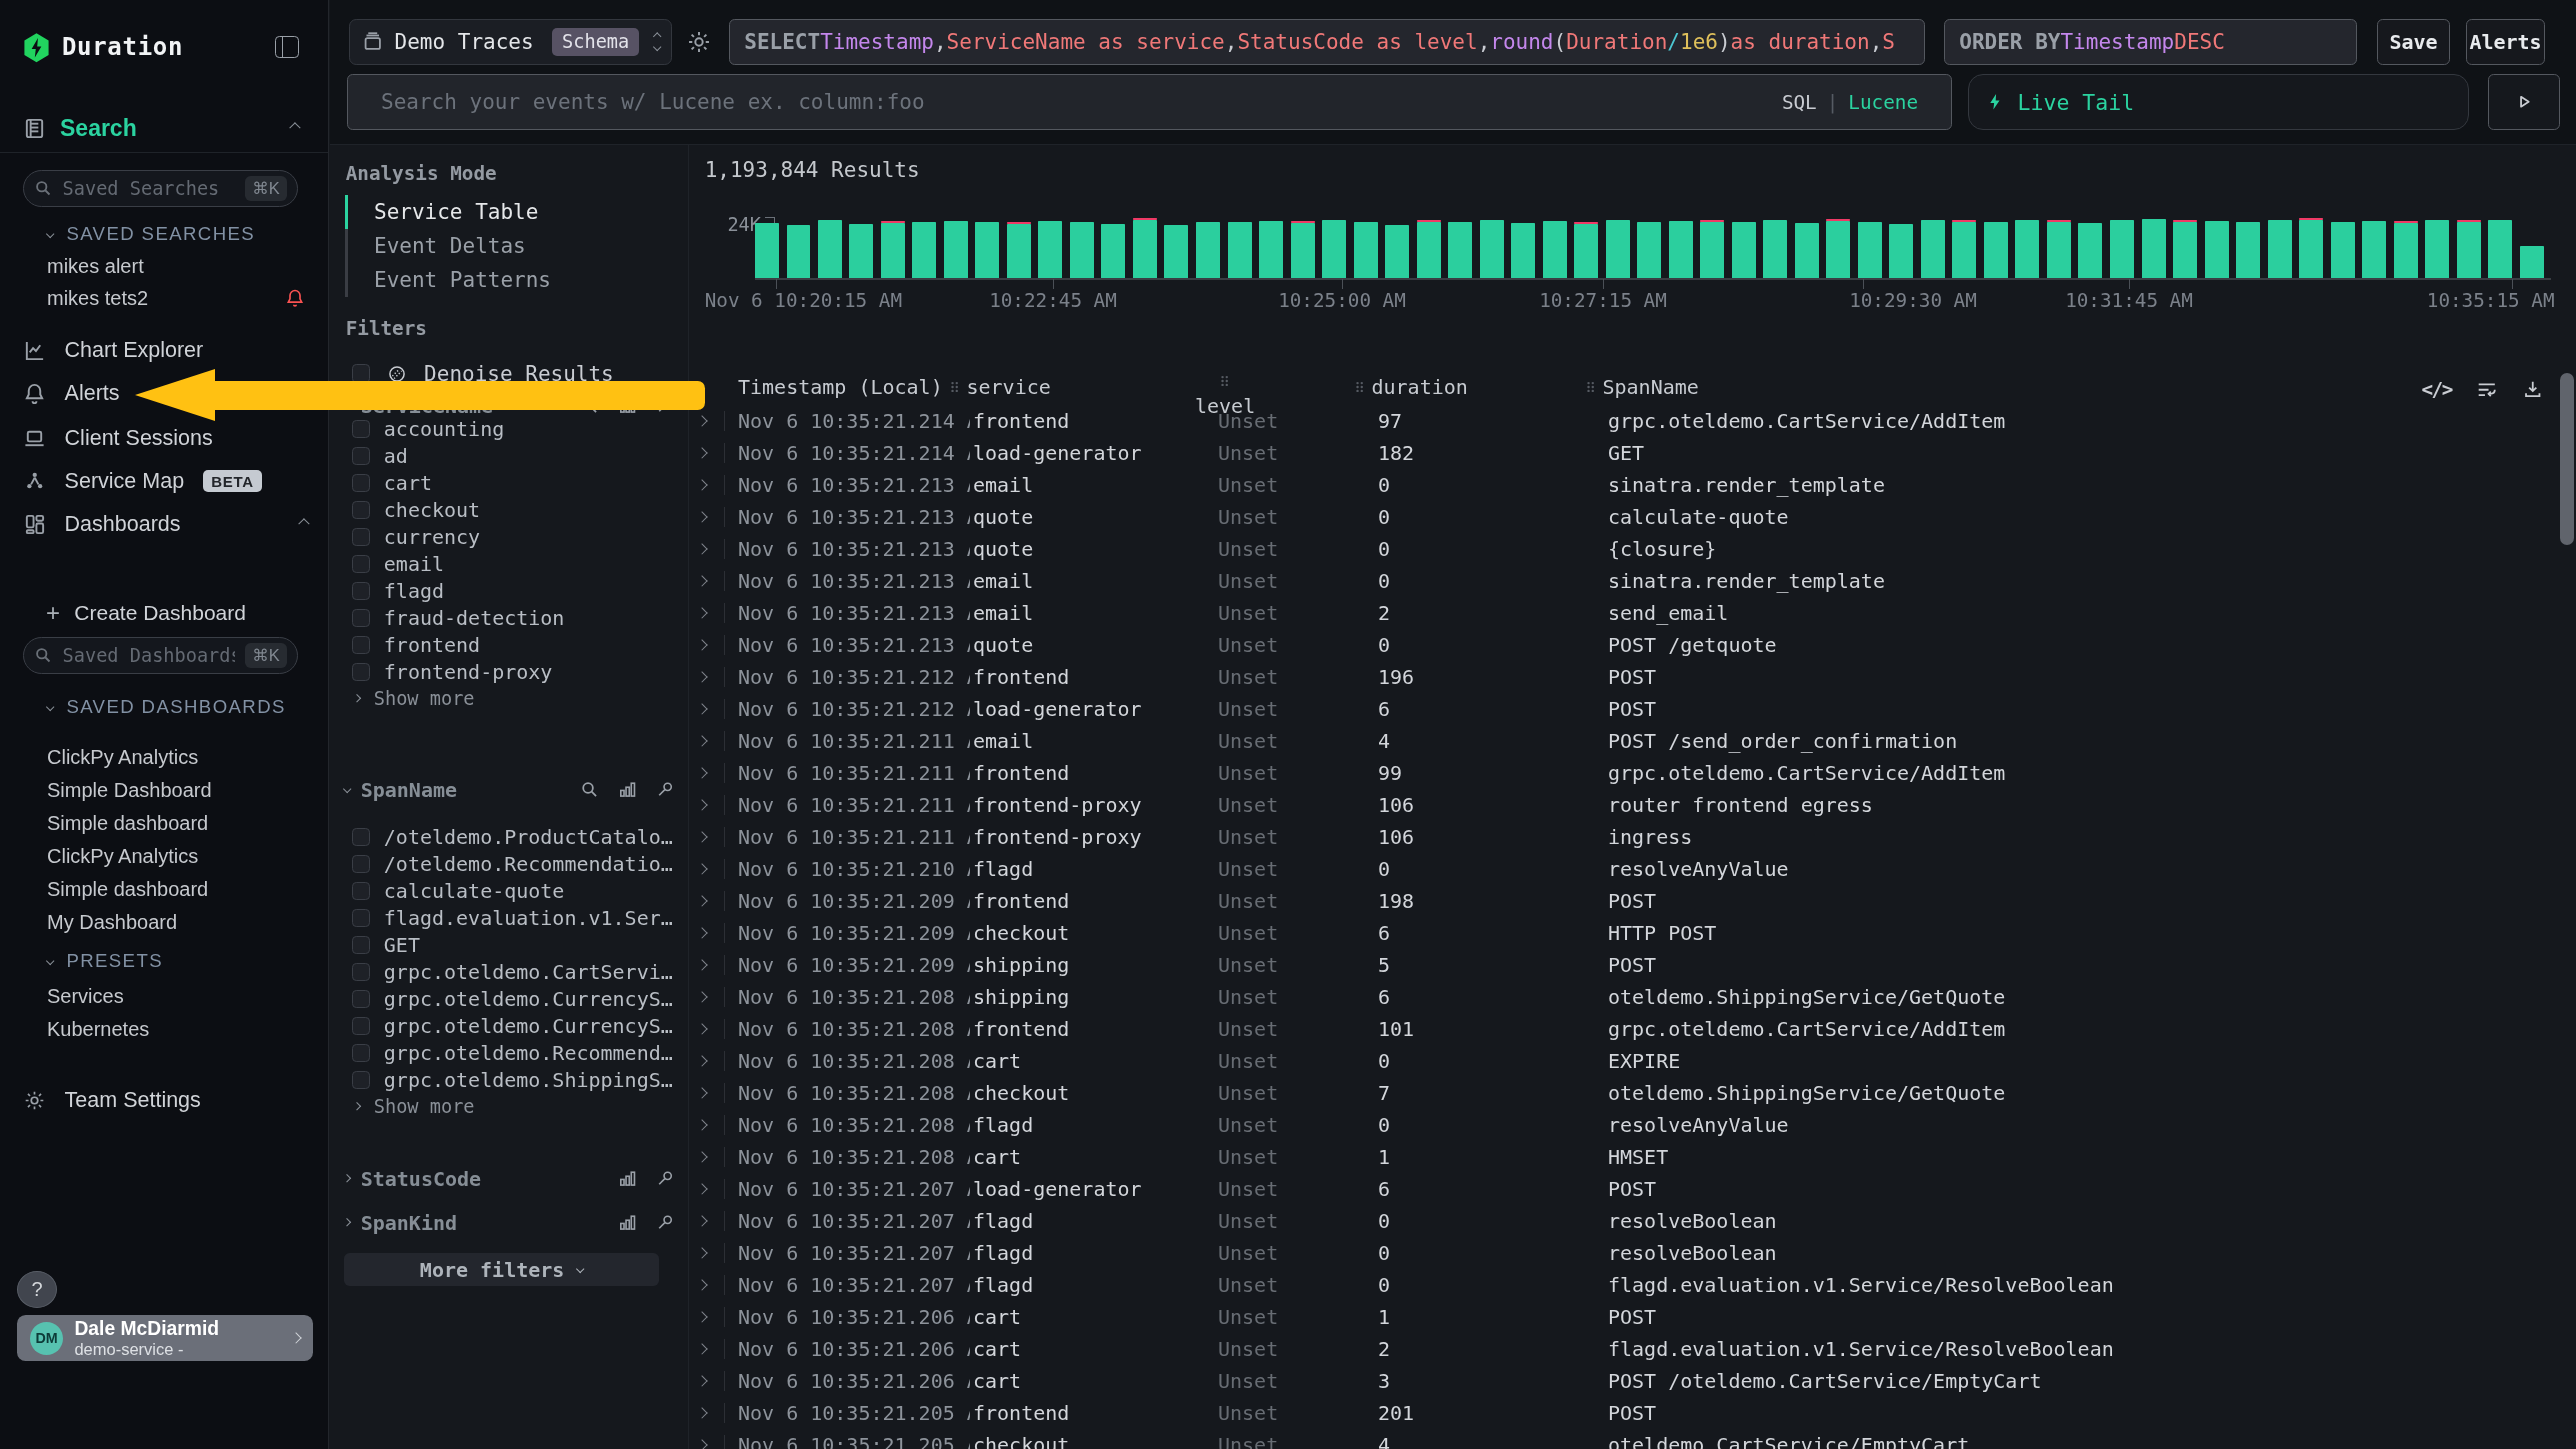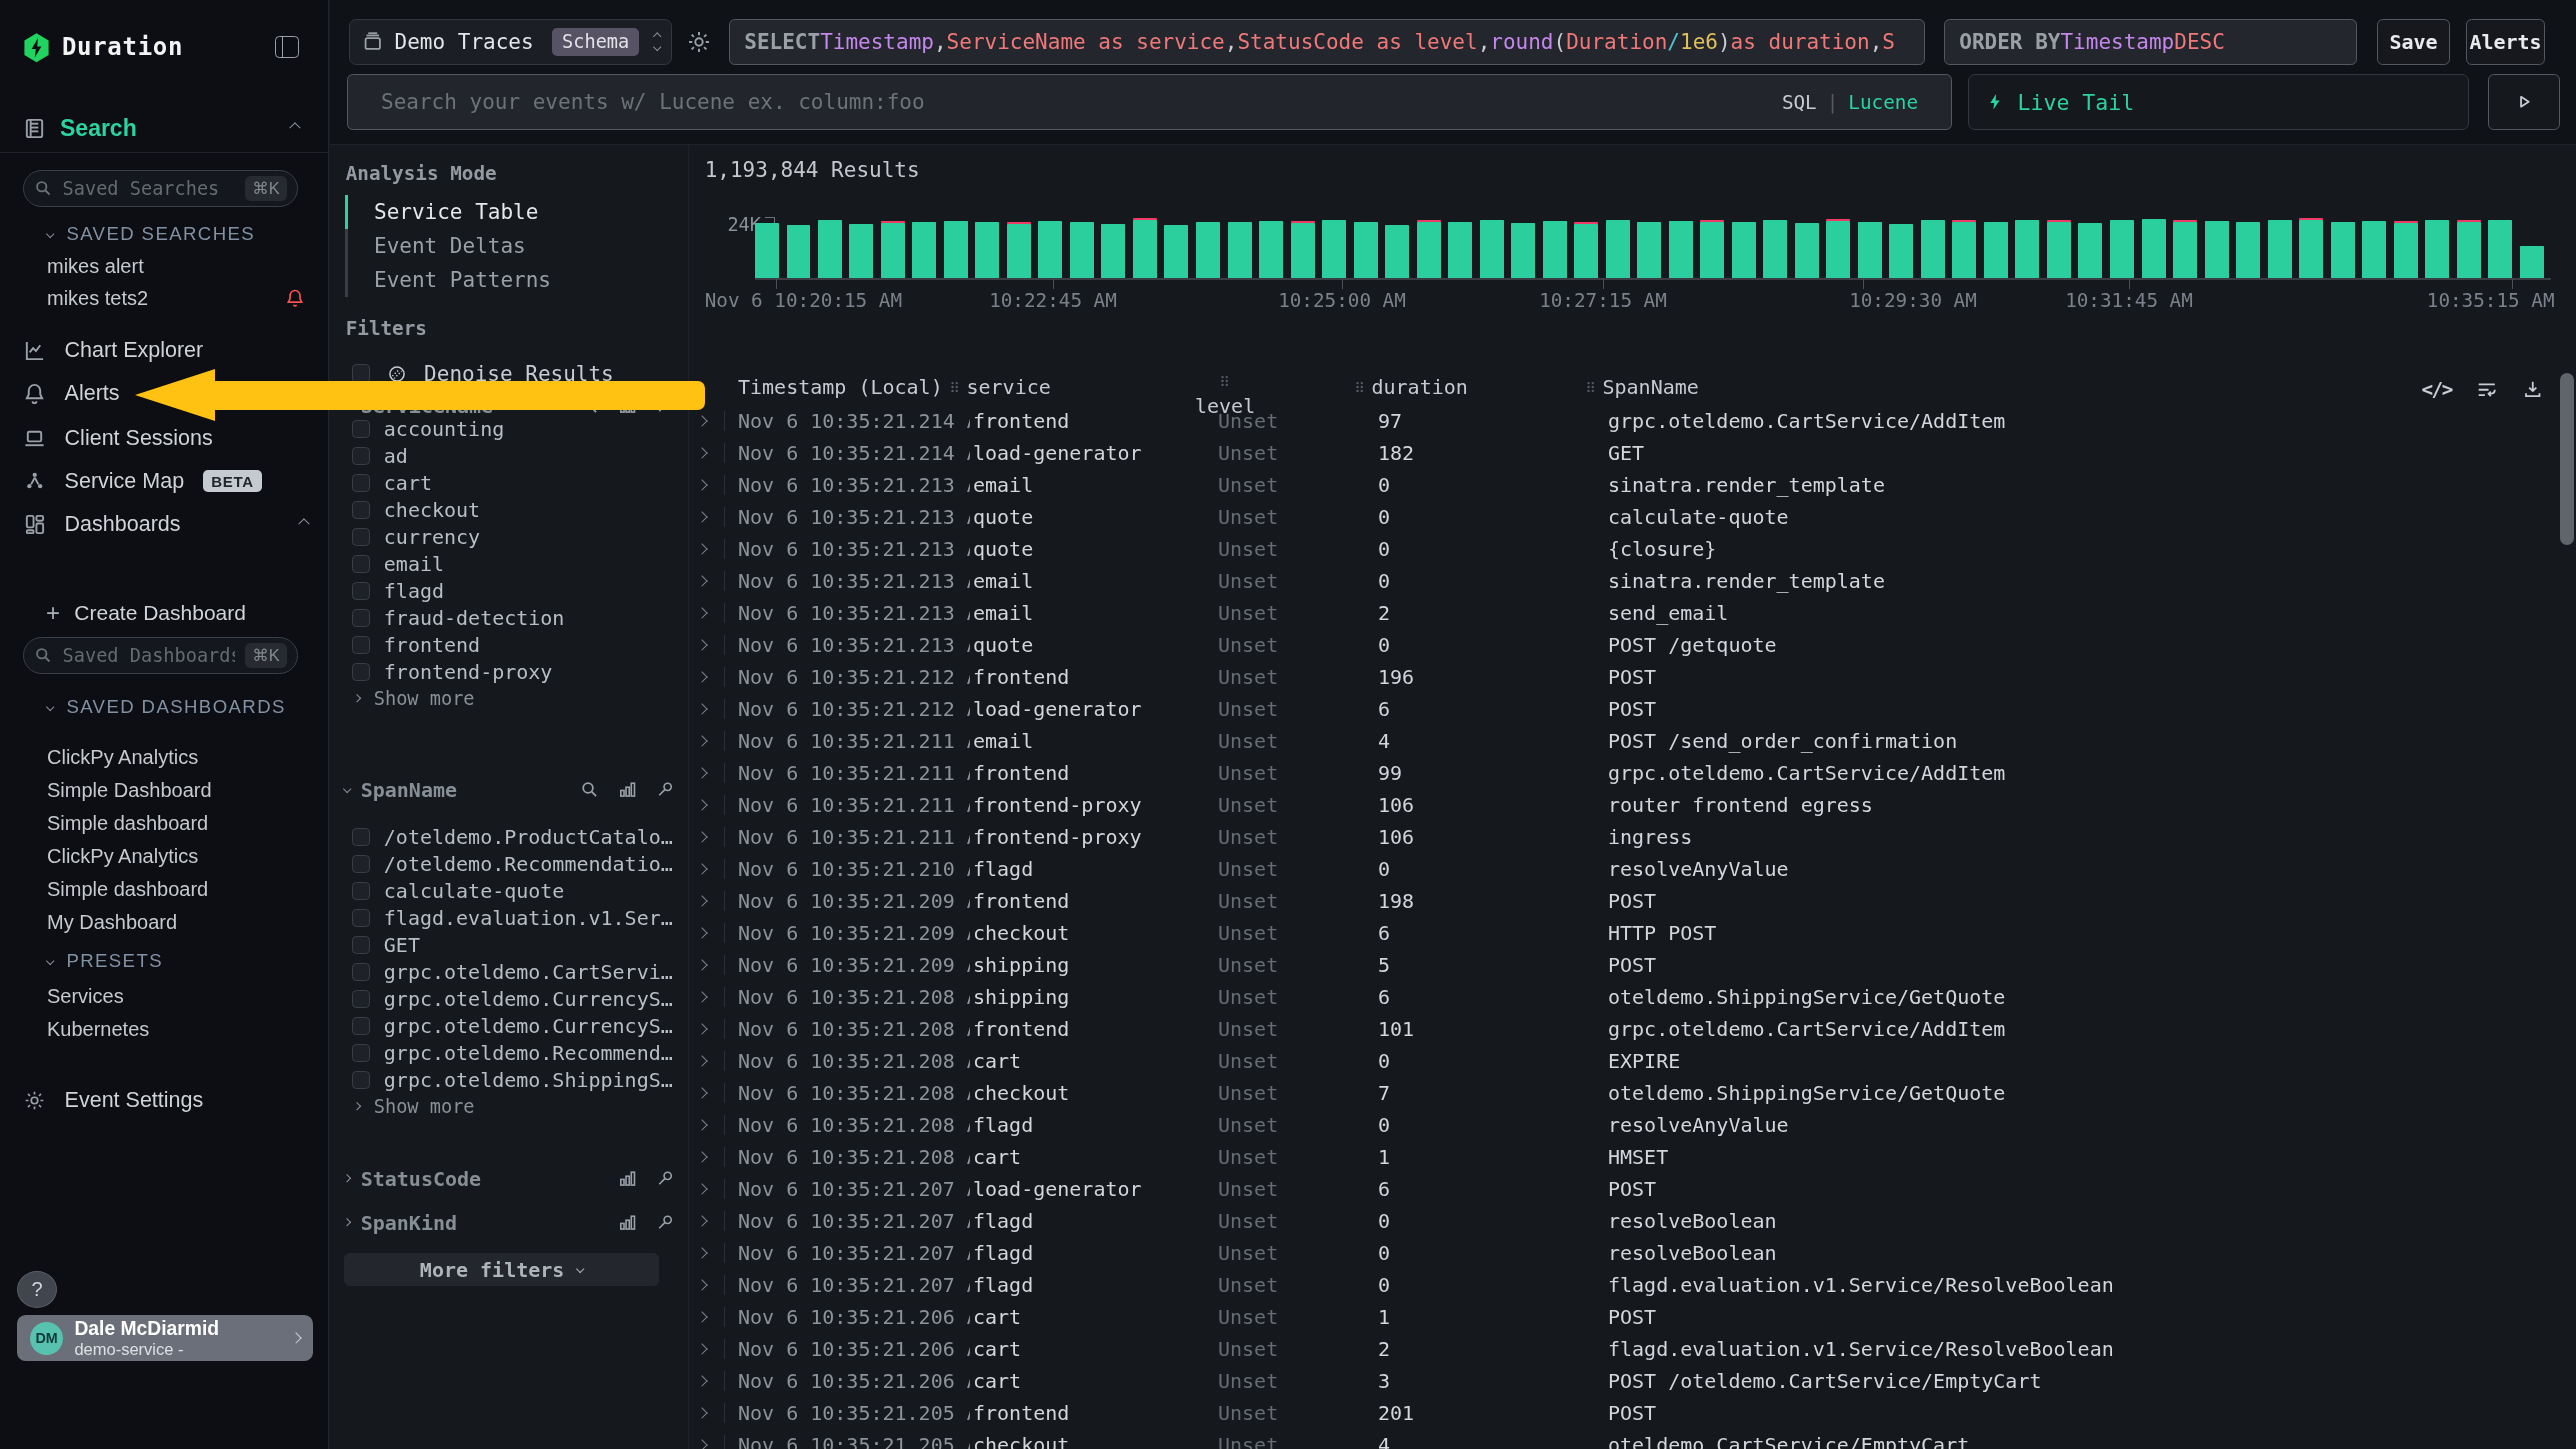--- a/index.html
+++ b/index.html
@@ -71,21 +71,21 @@
   .tok-p{color:#c9ccd2}
   .tok-num{color:var(--yellow)}
   .tok-op{color:var(--cyan)}
   .search-row{left:17px;top:74px;width:1605px;height:56px;background:#22252b;border:1.1px solid var(--border-strong);border-radius:5.7px;padding:0 33px;gap:14.3px}
   .search-row input{flex:1;background:transparent;border:none;outline:none;font-family:var(--mono);font-size:21px;color:var(--txt)}
   .search-row input::placeholder{color:#6c727b}
   .lang-toggle{display:flex;align-items:center;gap:10px;font-size:19.3px}
   .lang-sql{color:#c9ccd2}
   .lang-sep{color:#565b63}
   .lang-lucene{color:var(--green)}
-  .livetail-box{left:1638px;top:74px;width:501px;height:56px;background:#15181d;border:1.1px solid #34383f;border-radius:7px;padding:0 17px;gap:13px;color:var(--green)}
+  .livetail-box{left:1638px;top:74px;width:501px;height:56px;background:#15181d;border:1.1px solid #34383f;border-radius:15px;padding:0 17px;gap:13px;color:var(--green)}
   .livetail-box .lbl{font-size:21.5px}
   .play-btn{position:absolute;left:2158px;top:74px;width:72px;height:56px;border:1.1px solid var(--border-strong);border-radius:5.7px;background:#15181d;display:flex;align-items:center;justify-content:center}
 
   
   .fpanel{position:absolute;left:330px;top:145px;width:359px;bottom:0;background:var(--bg-app);border-right:0.7px solid var(--divider)}
   .f-abs{position:absolute}
   .f-label{font-weight:bold;font-size:19.3px;color:#949aa2}
   .mode-list{left:15px;top:50px;width:329px}
   .mode-item{height:34px;display:flex;align-items:center;padding-left:26px;font-size:21px;color:#9aa0a8;border-left:3.6px solid #3a3d44;position:relative}
   .mode-item.active{color:#e6e8ea;border-left-color:var(--green)}
@@ -295,21 +295,21 @@
         </div>
       </div>
 
     <div class="nav-item" style="top:1083px">
       <span class="icon">
           <svg width="23" height="23" viewBox="0 0 24 24" fill="none" stroke="#9aa0a8" stroke-width="1.8">
             <circle cx="12" cy="12" r="3.4"></circle>
             <path d="M12 2.8v3M12 18.2v3M2.8 12h3M18.2 12h3M5.2 5.2l2.1 2.1M16.7 16.7l2.1 2.1M18.8 5.2l-2.1 2.1M7.3 16.7l-2.1 2.1"></path>
           </svg>
         </span>
-      <span>Event Settings</span>
+      <span>Team Settings</span>
     </div>
 
     <div class="help-circle">
       <span>?</span>
     </div>
     <div class="user-pill">
       <div class="avatar">
           <span>DM</span>
         </div>
       <div class="user-meta">

